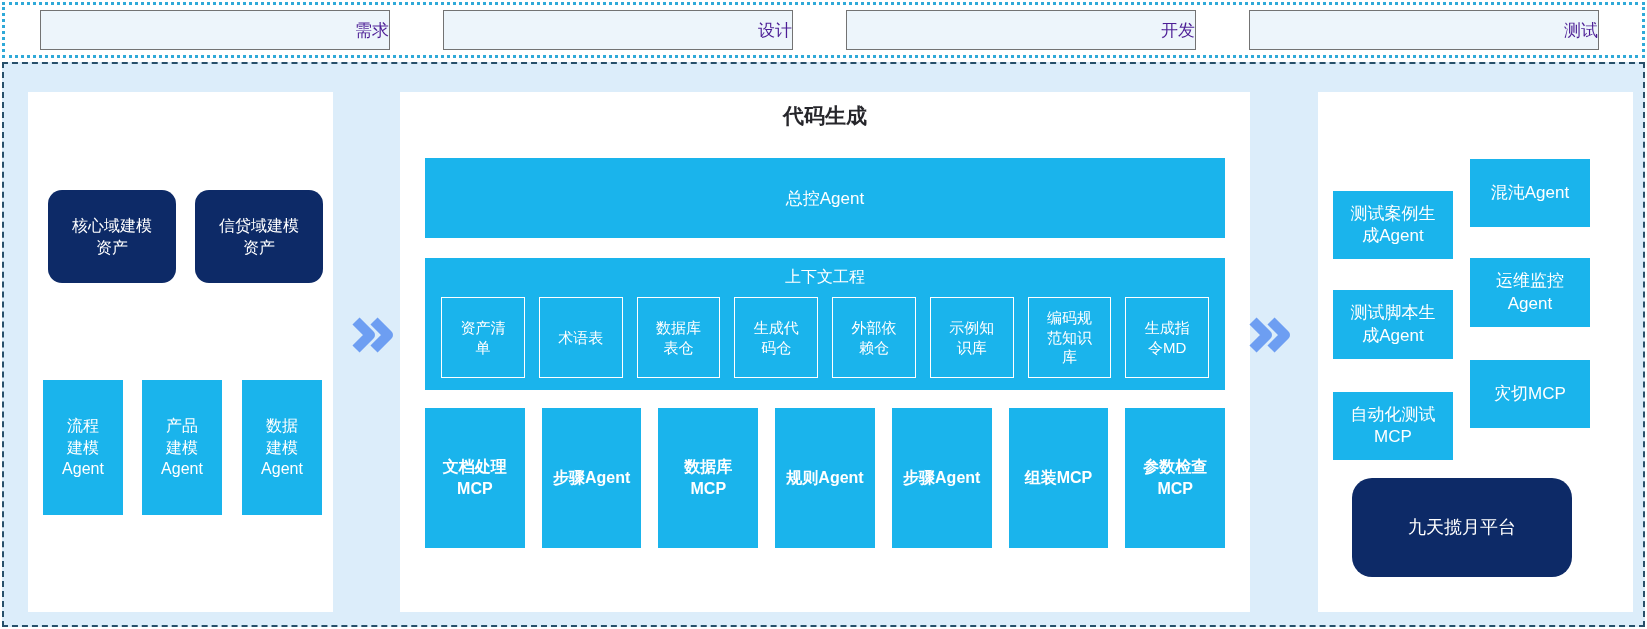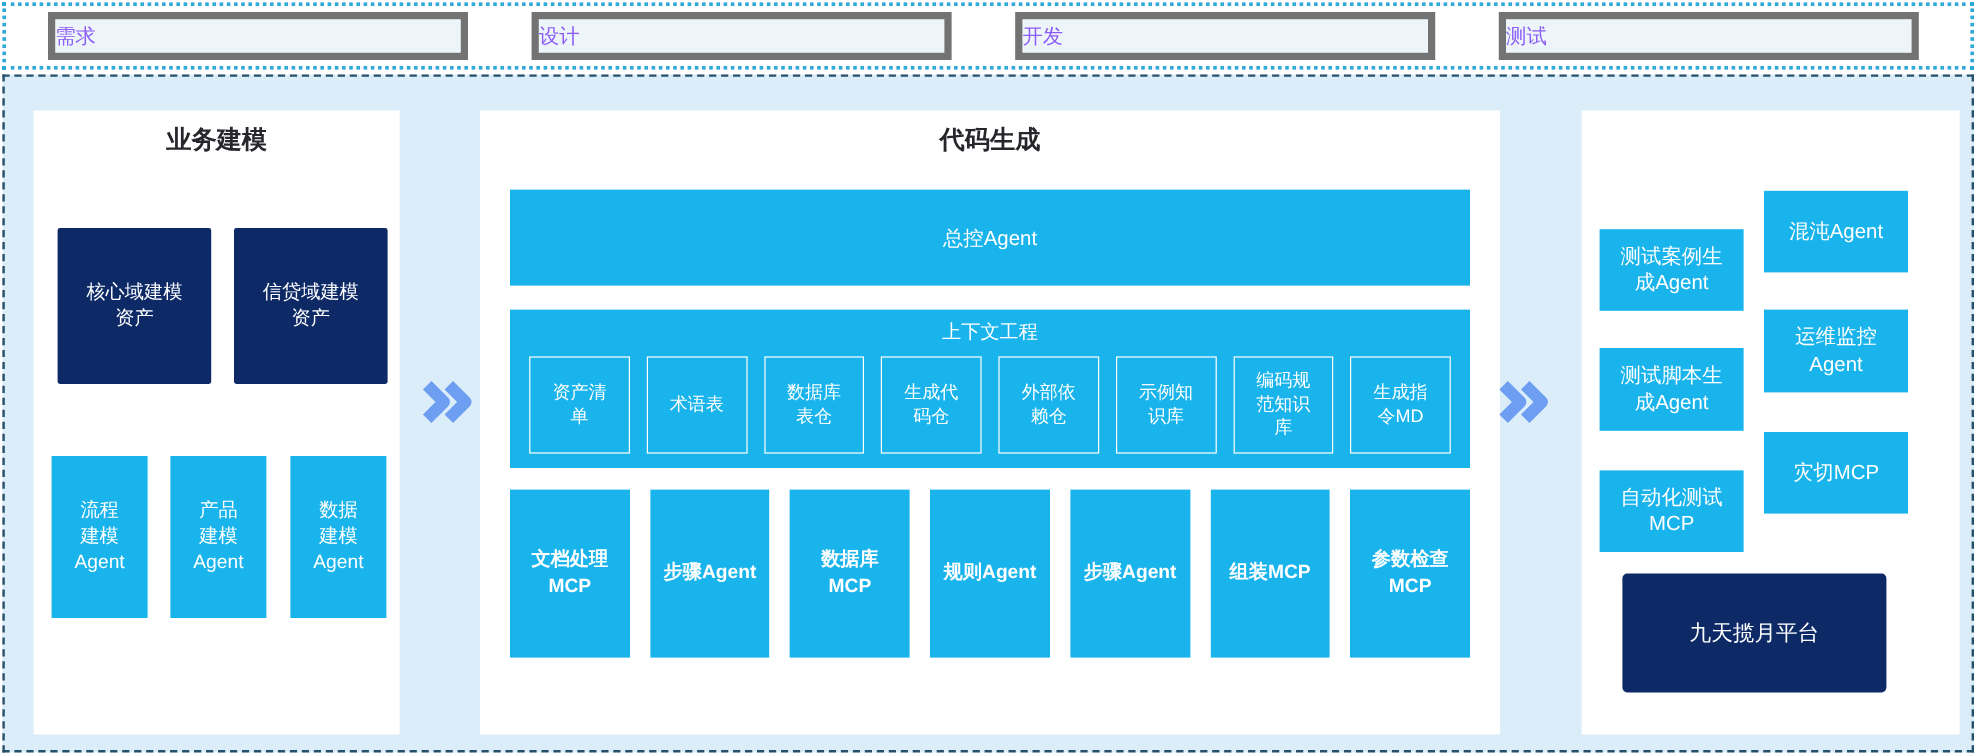--- a/index.html
+++ b/index.html
@@ -8,44 +8,44 @@
     font-family:"Liberation Sans","DejaVu Sans",sans-serif;overflow:hidden;
   }
   
   .stage-strip{
     position:absolute;left:2px;top:2px;width:1643px;height:56px;
     box-sizing:border-box;border:3px dotted #2fa9d8;background:#ffffff;
     display:flex;align-items:center;padding-left:35px;gap:53px;
   }
   .stage-box{
     width:350px;height:40px;box-sizing:border-box;flex:none;
-    background:#edf5fb;border:6px solid #737373;
-    display:flex;align-items:center;justify-content:flex-start;
-    font-size:17px;color:#8b5cf6;
+    background:#edf5fb;border:1px solid #737373;
+    display:flex;align-items:center;justify-content:flex-end;
+    font-size:17px;color:#4c1d95;
   }
   
   .main-area{
     position:absolute;left:2px;top:62px;width:1643px;height:565px;
     box-sizing:border-box;border:2px dashed #27506a;background:#dcedfa;
   }
   .panel{position:absolute;background:#ffffff;}
   .panel-title{
     position:absolute;left:0;right:0;top:10px;text-align:center;
     font-size:21px;font-weight:bold;color:#26262b;
   }
   .pre{white-space:pre-line;}
   .cyan{background:#1ab4ec;color:#ffffff;}
   .navy{background:#0d2a67;color:#ffffff;}
   .cbox{
     position:absolute;display:flex;align-items:center;justify-content:center;
     text-align:center;font-size:16px;line-height:1.35;box-sizing:border-box;
   }
   
   #panel-business{left:28px;top:92px;width:305px;height:520px;}
-  .asset-box{border-radius:2px;width:128px;height:130px;top:98px;}
+  .asset-box{border-radius:14px;width:128px;height:93px;top:98px;}
   #asset-0{left:20px;} #asset-1{left:167px;}
   .bm-agent{width:80px;height:135px;top:288px;}
   #bm-agent-0{left:15px;} #bm-agent-1{left:114px;} #bm-agent-2{left:214px;}
   
   #panel-code{left:400px;top:92px;width:850px;height:520px;}
   .master-bar{
     position:absolute;left:25px;top:66px;width:800px;height:80px;
     display:flex;align-items:center;justify-content:center;font-size:17px;
   }
   .context-block{
@@ -65,21 +65,21 @@
   .tool-box{
     flex:1;display:flex;align-items:center;justify-content:center;
     text-align:center;font-size:16px;line-height:1.35;
   }
   
   #panel-testops{left:1318px;top:92px;width:315px;height:520px;}
   .to-box{width:120px;font-size:17px;line-height:1.3;padding:0 6px;}
   .to-c0{left:15px;margin-top:32px;} .to-c1{left:152px;}
   .to-r0{top:67px;height:68px;} .to-r1{top:166px;height:69px;} .to-r2{top:268px;height:68px;}
   .platform-box{
-    left:34px;top:386px;width:220px;height:99px;border-radius:4px;
+    left:34px;top:386px;width:220px;height:99px;border-radius:20px;
     font-size:18px;
   }
   
   .arrow{position:absolute;width:44px;height:36px;}
   #arrow-1{left:352px;top:317px;}
   #arrow-2{left:1249px;top:317px;}
 </style>
 </head>
 <body>
 
@@ -96,21 +96,20 @@
         <span>开发</span>
       </div>
     <div class="stage-box">
         <span>测试</span>
       </div>
   </div>
 
   <div class="main-area"></div>
 
   <div class="panel" id="panel-business">
-    <div class="panel-title">业务建模</div>
     <div class="cbox navy asset-box pre" id="asset-0">核心域建模
 资产</div>
     <div class="cbox navy asset-box pre" id="asset-1">信贷域建模
 资产</div>
     <div class="cbox cyan bm-agent pre" id="bm-agent-0">流程
 建模
 Agent</div>
     <div class="cbox cyan bm-agent pre" id="bm-agent-1">产品
 建模
 Agent</div>

